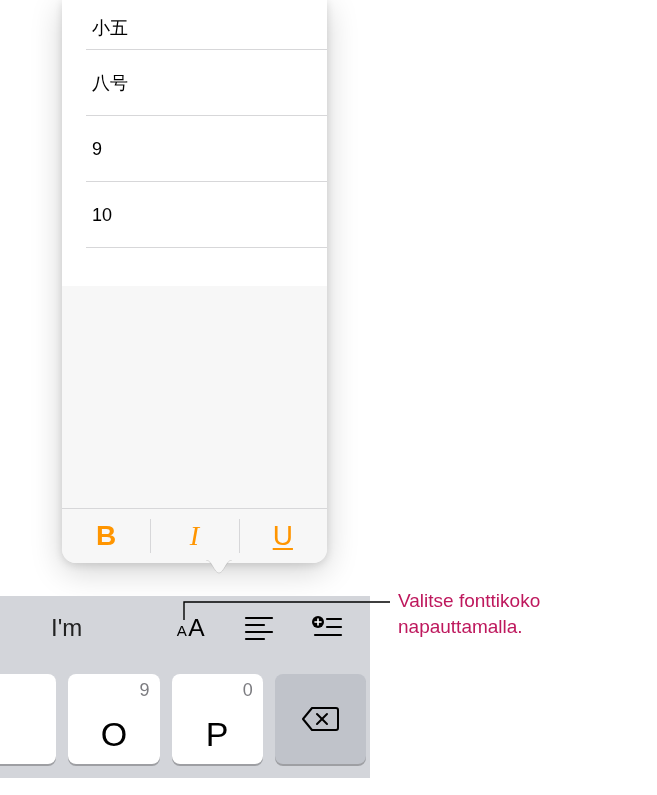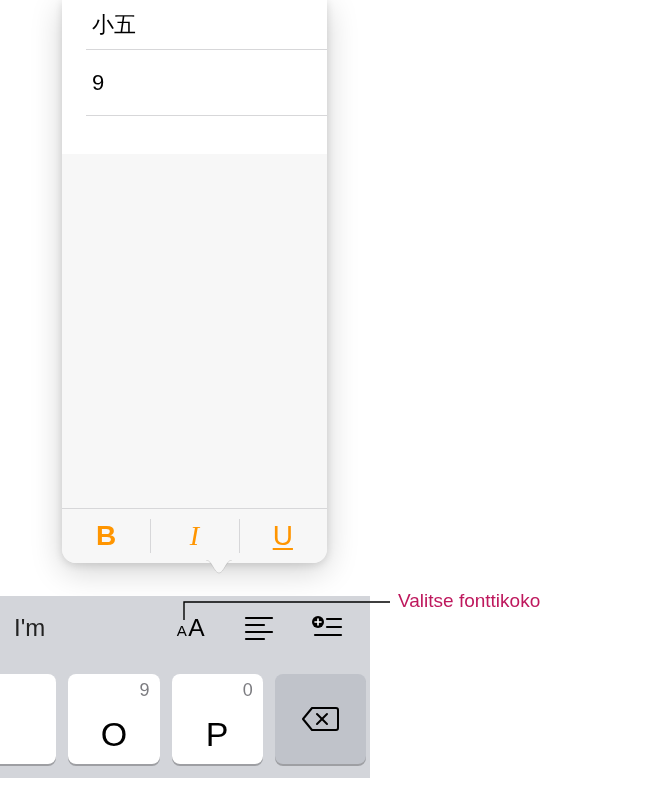--- a/index.html
+++ b/index.html
@@ -34,21 +34,21 @@
     .size-list {
       flex: 1;
       overflow: hidden;
       padding-top: 0;
     }
     .size-item {
       height: 66px;
       display: flex;
       align-items: center;
       padding-left: 30px;
-      font-size: 22px;
+      font-size: 18px;
       color: #000;
       font-weight: 400;
       position: relative;
       background: #fff;
     }
     .size-item::after {
       content: "";
       position: absolute;
       left: 24px;
       right: 0;
@@ -99,20 +99,21 @@
       background: #d3d5da;
       display: flex;
       align-items: center;
       padding: 0 8px;
     }
     .suggest {
       color: #222;
       font-size: 24px;
       padding-left: 6px;
       flex: 0 0 70px;
+      margin-left: 37px;
     }
     .toolbar-icons {
       display: flex;
       gap: 34px;
       margin-left: auto;
       padding-right: 18px;
       align-items: center;
     }
     .t-icon {
       width: 34px;
@@ -185,21 +186,27 @@
   </style>
 </head>
 <body>
 
 <div class="popover">
   <div class="size-list">
     <div class="size-item partial-top">
       <span>小五</span>
     </div>
     <div class="size-item">
+      <span>八号</span>
+    </div>
+    <div class="size-item">
       <span>9</span>
+    </div>
+    <div class="size-item">
+      <span>10</span>
     </div>
     <div class="size-item partial-bottom">
       <span></span>
     </div>
   </div>
   <div class="biu-bar">
     <div class="biu-btn">
       <span class="bold-glyph">B</span>
     </div>
     <div class="biu-btn">
@@ -267,13 +274,14 @@
     </svg>
   </div>
 </div>
 
 <svg class="callout-line" style="left:182px; top:582px;" width="210" height="42">
   <path d="M 2 38 L 2 20 L 208 20" stroke="#000" stroke-width="1.4" fill="none"></path>
 </svg>
 
 <div class="callout-text">
   <div>Valitse fonttikoko</div>
+  <div>napauttamalla.</div>
 </div>
 
 </body></html>

